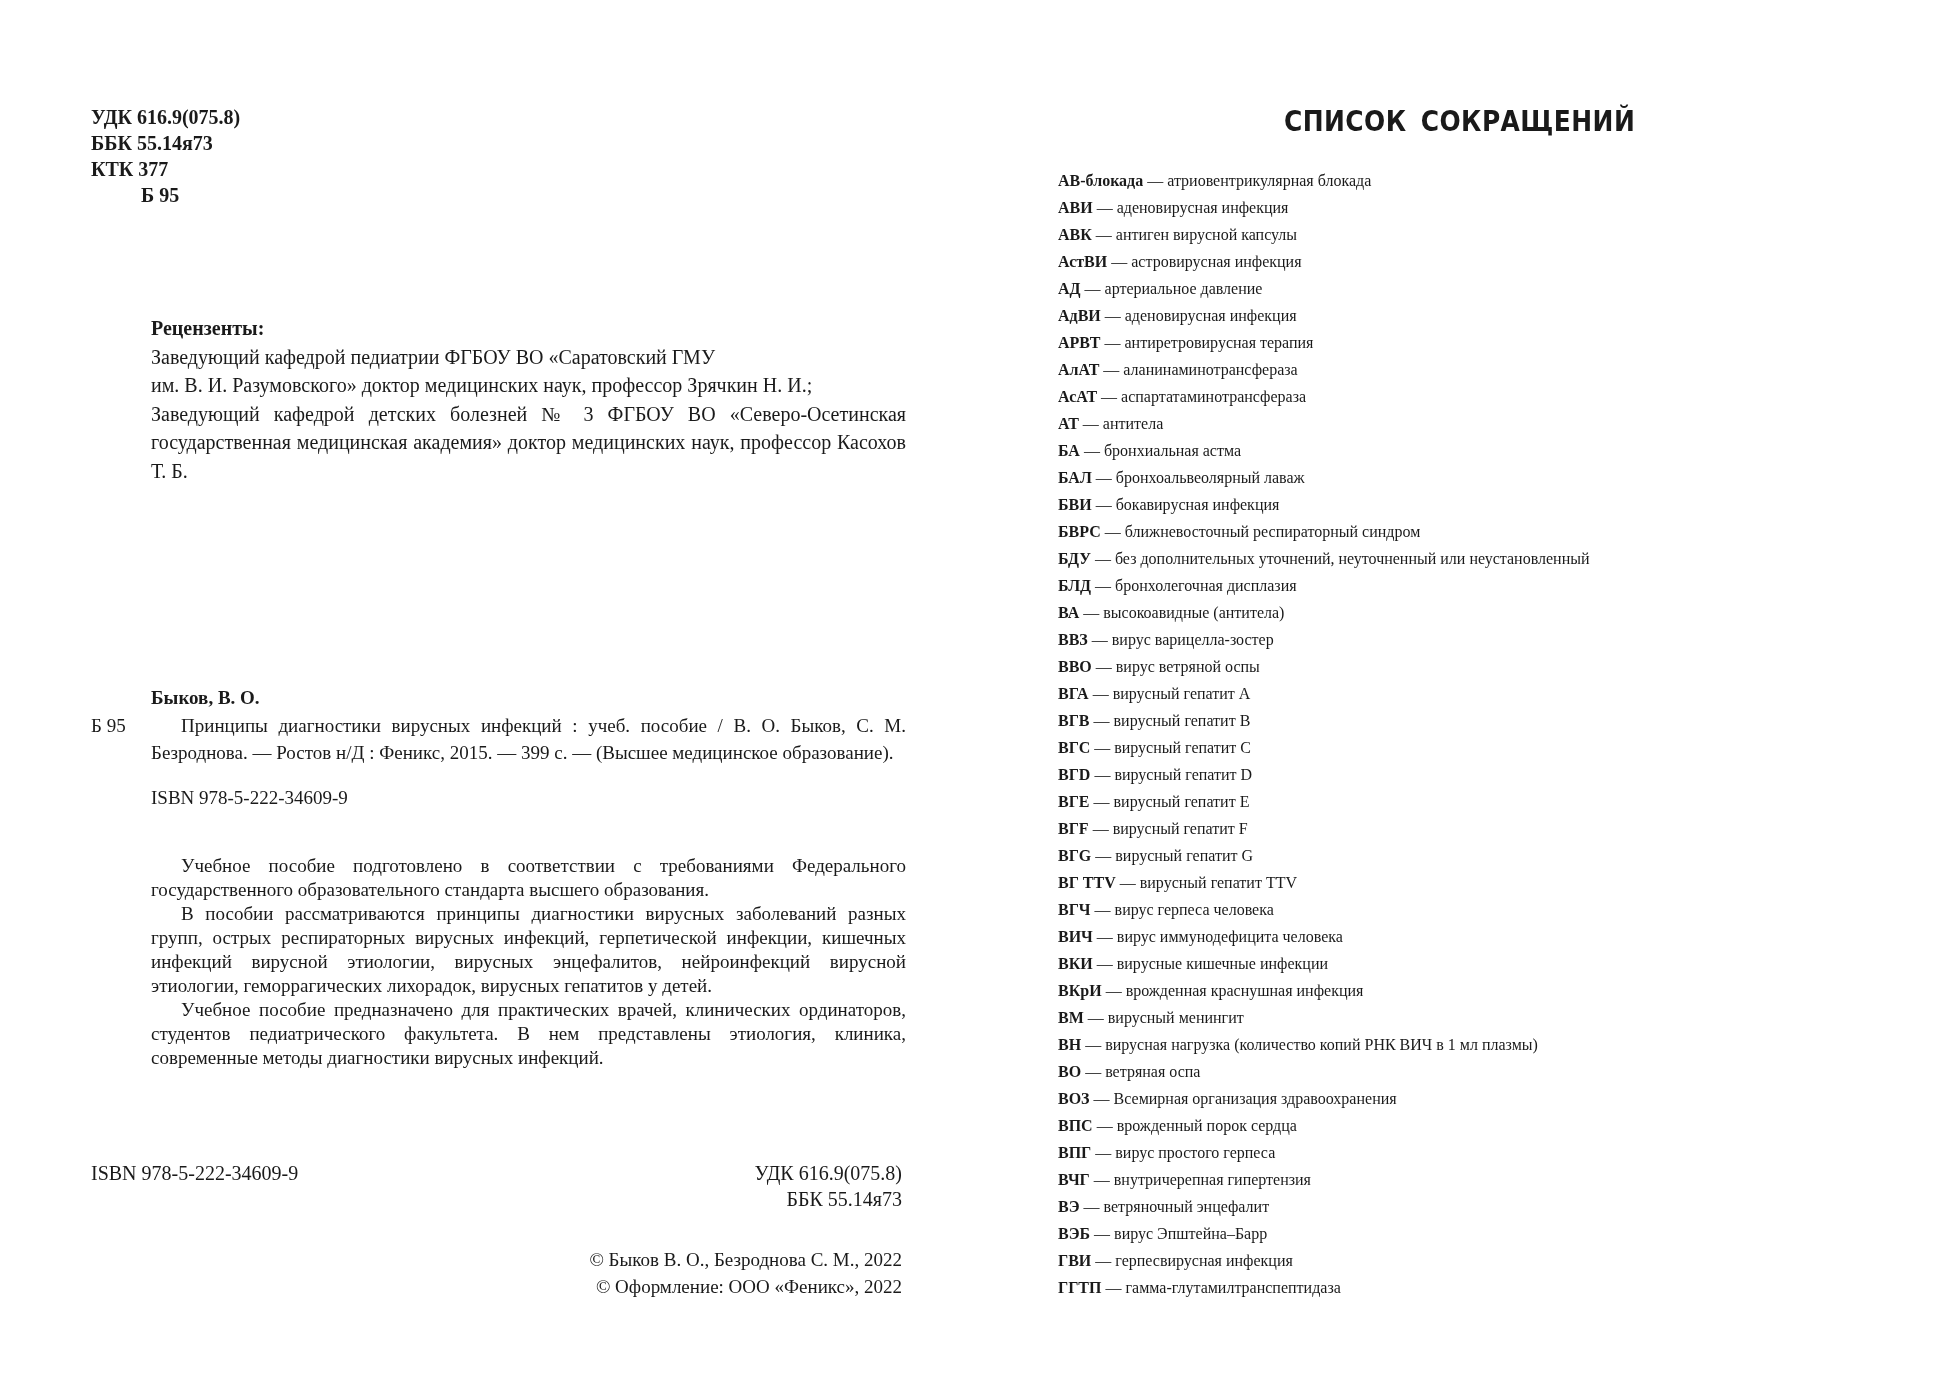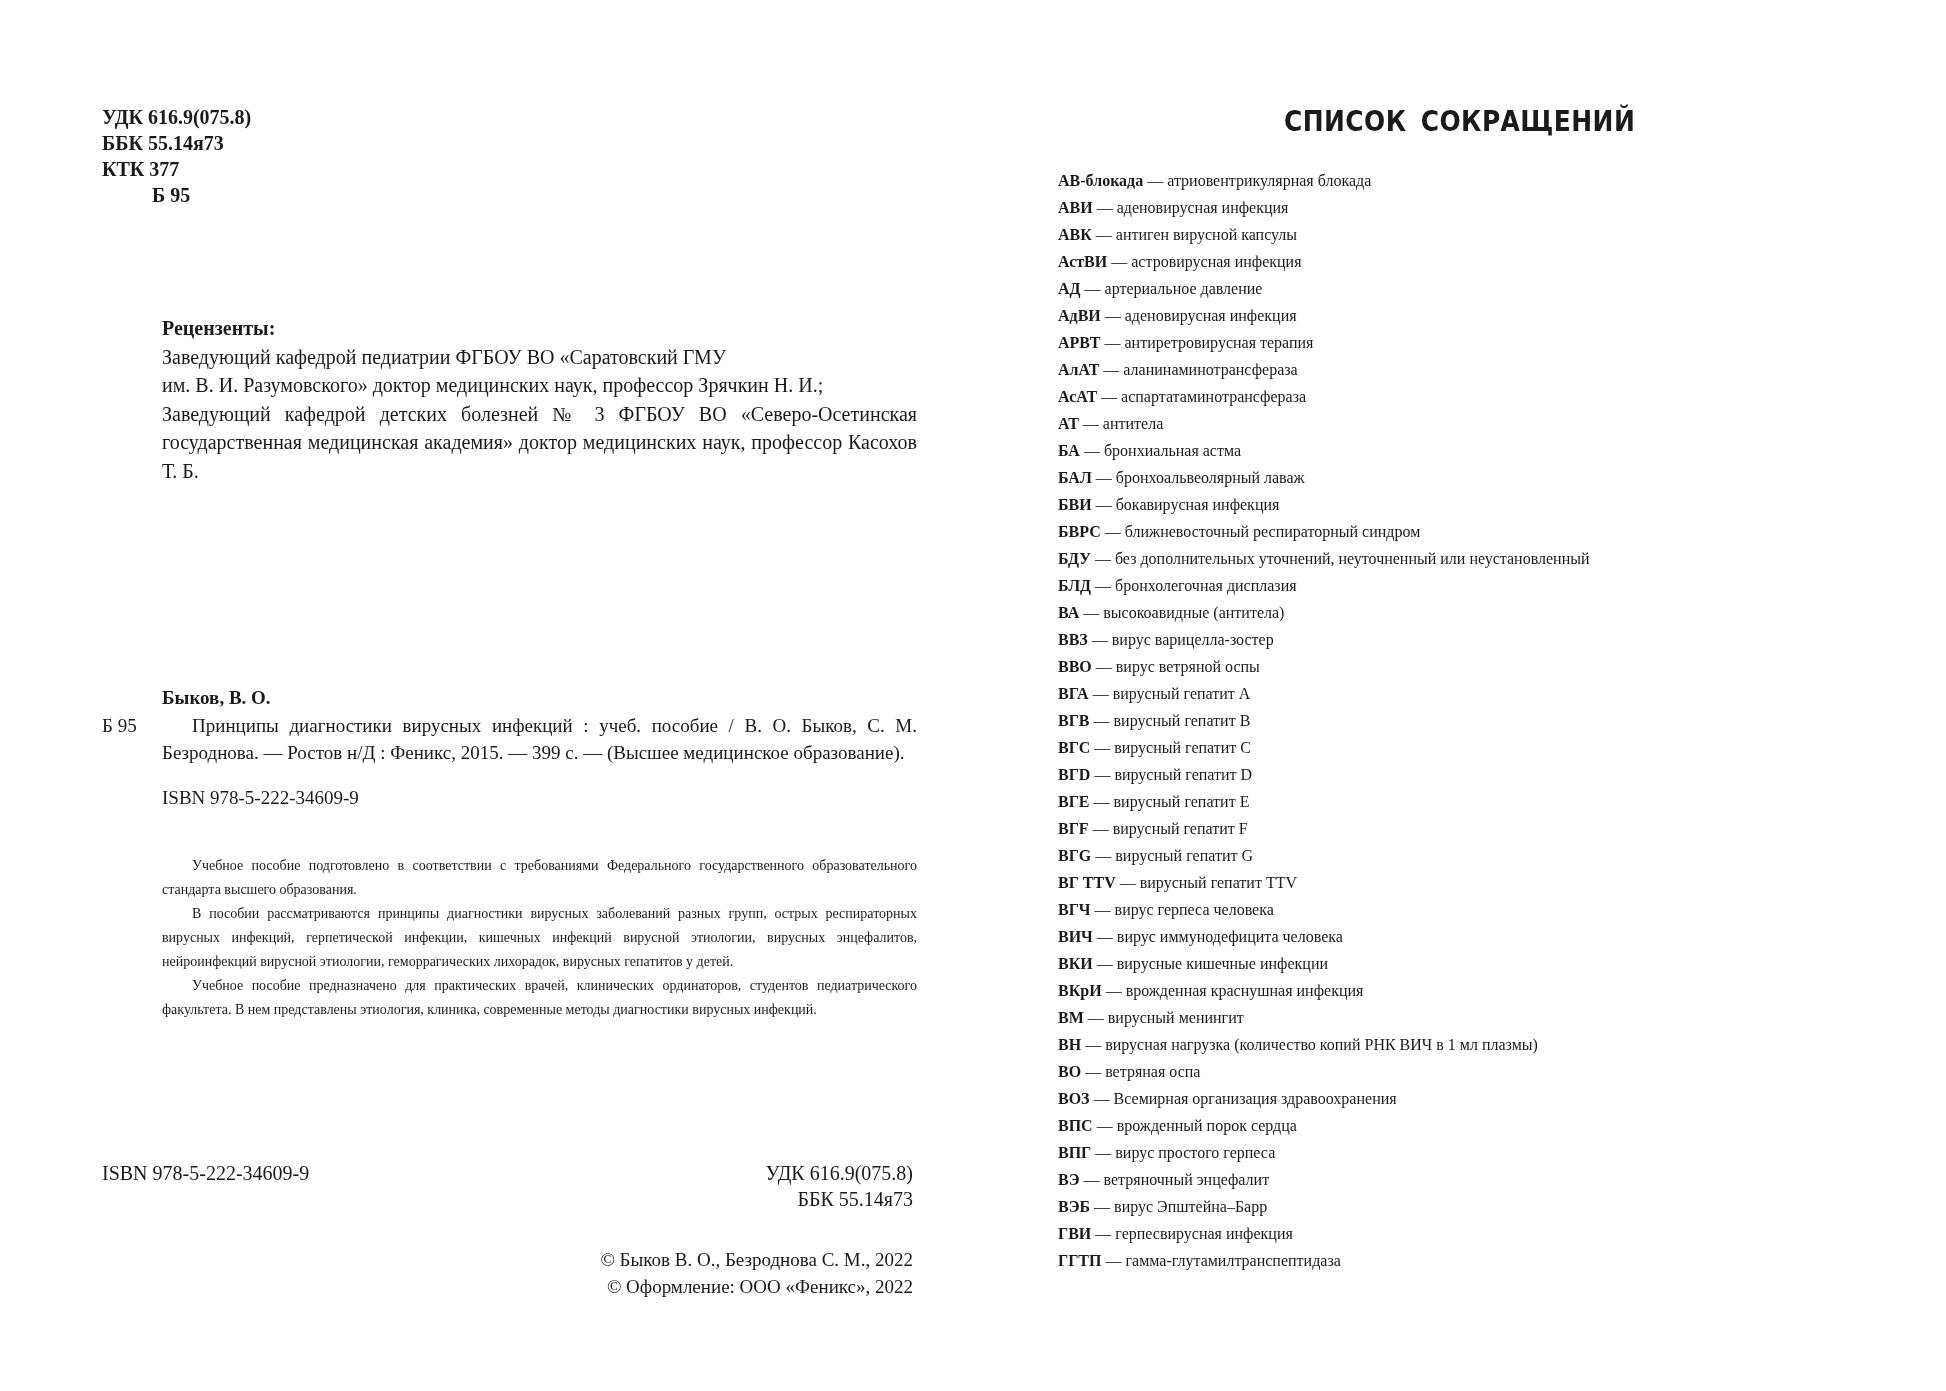--- a/index.html
+++ b/index.html
@@ -1,36 +1,36 @@
 <!DOCTYPE html>
 <html><head>
 <meta charset="utf-8">
 <style>
   html, body { margin: 0; padding: 0; background: #ffffff; }
   body { width: 1946px; height: 1391px; position: relative; overflow: hidden;
          font-family: "Liberation Serif", "DejaVu Serif", serif; color: #1a1a1a; }
   .page { position: absolute; top: 0; height: 1391px; }
-  .page-left { left: 15px; width: 973px; font-family: Liberation Serif, serif; }
+  .page-left { left: 4px; width: 973px; font-family: Liberation Serif, serif; }
   .page-right { left: 973px; width: 973px; }
 
   .codes { position: absolute; left: 87px; top: 104px; font-weight: bold; font-size: 20px; line-height: 26px; }
   .codes .indent { padding-left: 50px; }
 
   .reviewers { position: absolute; left: 147px; top: 314px; width: 755px; font-size: 20px; line-height: 28.5px; }
   .reviewers .head { font-weight: bold; }
   .reviewers p { margin: 0; text-align: justify; text-align-last: left; }
 
   .catalog { position: absolute; left: 87px; top: 684px; width: 815px; font-size: 19px; line-height: 27.5px; }
   .catalog .author { padding-left: 60px; font-weight: bold; }
   .catalog .row { display: flex; }
   .catalog .mark { width: 60px; flex: none; }
   .catalog .desc { flex: 1; text-indent: 30px; text-align: justify; }
   .catalog .isbn { padding-left: 60px; margin-top: 17px; }
 
-  .annot { position: absolute; left: 147px; top: 854px; width: 755px; font-size: 14px; line-height: 24px; }
+  .annot { position: absolute; left: 147px; top: 854px; width: 755px; font-size: 19px; line-height: 24px; }
   .annot p { margin: 0; text-indent: 30px; text-align: justify; text-align-last: left; }
 
   .bottom-isbn { position: absolute; left: 87px; top: 1160px; font-size: 20px; line-height: 26px; }
   .bottom-codes { position: absolute; right: 75px; top: 1160px; font-size: 20px; line-height: 26px; text-align: right; }
   .copyright { position: absolute; right: 75px; top: 1246px; font-size: 19px; line-height: 27px; text-align: right; margin-left: 16px; }
 
   .title { position: absolute; left: 0; width: 973px; top: 104px; margin: 0; text-align: center;
            font-family: "DejaVu Sans", "Liberation Sans", sans-serif; font-weight: bold; font-size: 29px;
            letter-spacing: 0.5px; padding-left: 0px; transform: scaleX(0.86); transform-origin: 487px 0; word-spacing: 6px; }
   .abbr-list { position: absolute; left: 85px; top: 167px; margin: 0; padding: 0; list-style: none; font-size: 16px; line-height: 27px; }
@@ -115,18 +115,19 @@
       <li><span class="term">ВГЧ</span><span> — </span><span>вирус герпеса человека</span></li>
       <li><span class="term">ВИЧ</span><span> — </span><span>вирус иммунодефицита человека</span></li>
       <li><span class="term">ВКИ</span><span> — </span><span>вирусные кишечные инфекции</span></li>
       <li><span class="term">ВКрИ</span><span> — </span><span>врожденная краснушная инфекция</span></li>
       <li><span class="term">ВМ</span><span> — </span><span>вирусный менингит</span></li>
       <li><span class="term">ВН</span><span> — </span><span>вирусная нагрузка (количество копий РНК ВИЧ в 1 мл плазмы)</span></li>
       <li><span class="term">ВО</span><span> — </span><span>ветряная оспа</span></li>
       <li><span class="term">ВОЗ</span><span> — </span><span>Всемирная организация здравоохранения</span></li>
       <li><span class="term">ВПС</span><span> — </span><span>врожденный порок сердца</span></li>
       <li><span class="term">ВПГ</span><span> — </span><span>вирус простого герпеса</span></li>
+      <li><span class="term">ВЧГ</span><span> — </span><span>внутричерепная гипертензия</span></li>
       <li><span class="term">ВЭ</span><span> — </span><span>ветряночный энцефалит</span></li>
       <li><span class="term">ВЭБ</span><span> — </span><span>вирус Эпштейна–Барр</span></li>
       <li><span class="term">ГВИ</span><span> — </span><span>герпесвирусная инфекция</span></li>
       <li><span class="term">ГГТП</span><span> — </span><span>гамма-глутамилтранспептидаза</span></li>
     </ul>
 </div>
 
 </body></html>

